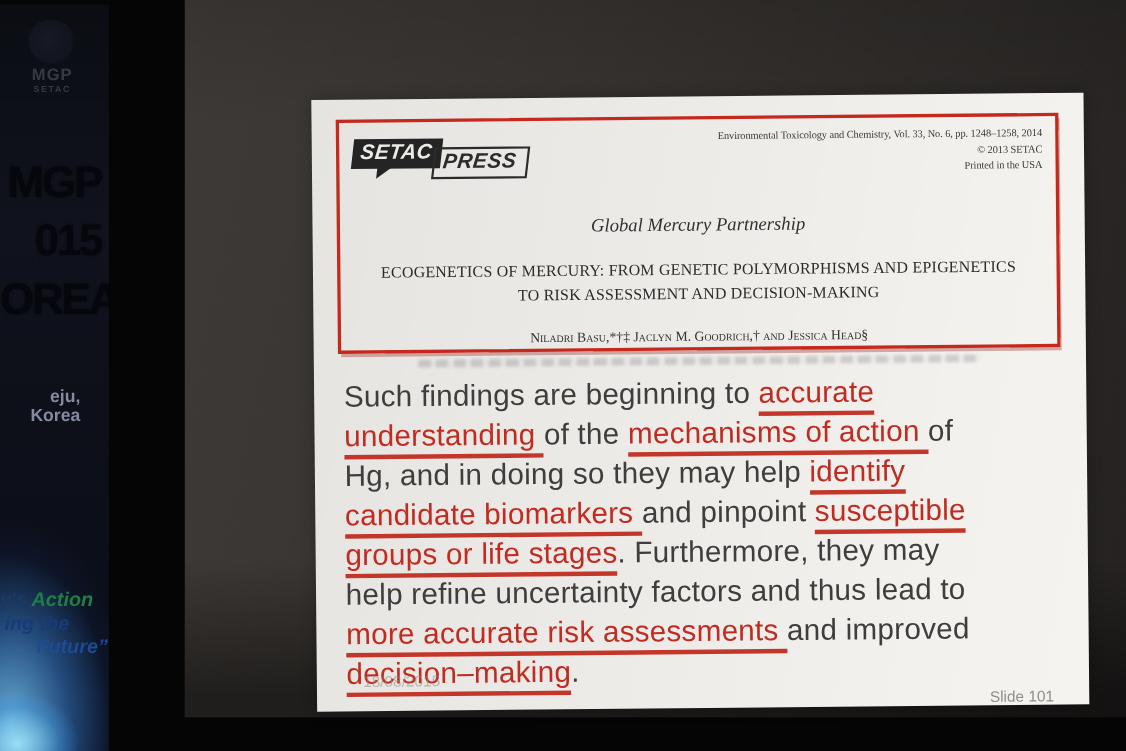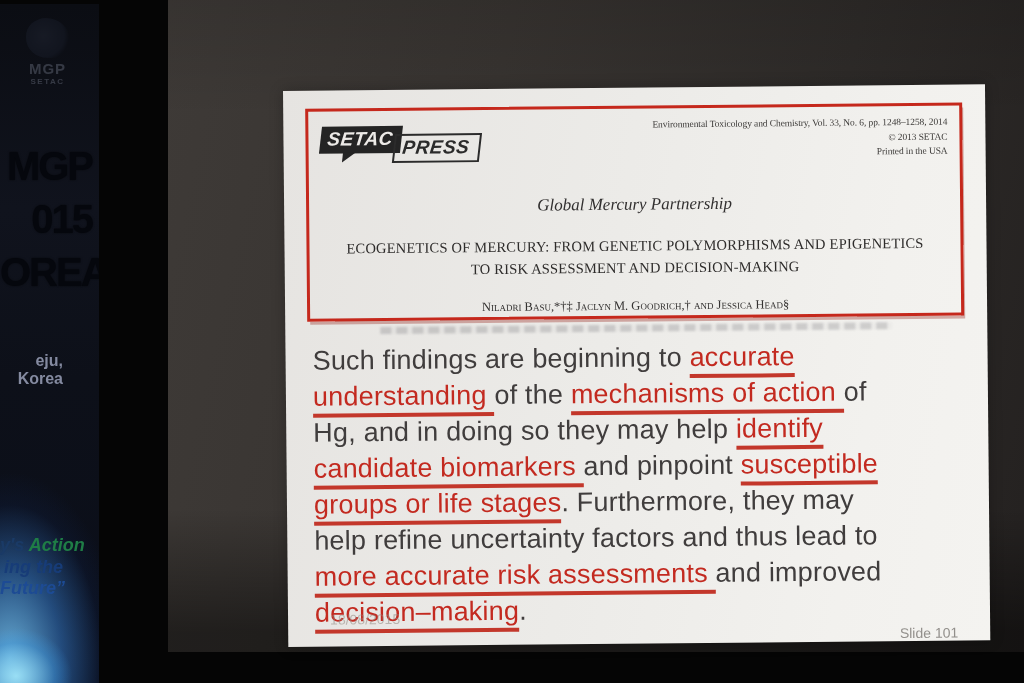--- a/index.html
+++ b/index.html
@@ -72,27 +72,27 @@
           background:radial-gradient(circle at 40% 45%,#3a4156 0%,#232a3c 60%,rgba(0,0,0,0) 75%);}
   .logo-mgp{font-size:15px;font-weight:bold;color:#aeb6cc;letter-spacing:1px;margin-top:2px;}
   .logo-korea{font-size:8px;font-weight:bold;color:#aeb6cc;letter-spacing:1.5px;}
 
   .banner-big{position:absolute;left:0;top:136px;width:92px;text-align:right;}
   .big-line{font-size:40px;line-height:53px;font-weight:800;letter-spacing:-2px;
           color:#05070d;text-shadow:0 0 2px rgba(0,0,0,0.6);}
 
   .banner-dates{position:absolute;left:0;top:341px;width:95px;text-align:right;}
   .date-line1{font-size:16px;font-weight:bold;color:#8d93a8;margin-right:9px;letter-spacing:0.5px;}
-  .date-line2{font-size:16px;font-weight:bold;color:#848aa0;margin-right:32px;margin-top:7px;text-align:right;}
+  .date-line2{font-size:16px;font-weight:bold;color:#848aa0;margin-right:22px;margin-top:7px;text-align:right;}
 
   .banner-slogan{position:absolute;left:0;top:531px;width:95px;font-style:italic;font-weight:bold;font-size:18px;line-height:21.5px;}
   .slogan-pre{color:#1a3a66;}
   .slogan-action{color:#1f7d46;font-style:italic;}
   .slogan-l2{color:#173c78;margin-left:4px;}
-  .slogan-l3{color:#1d4b94;}
+  .slogan-l3{color:#1d4b94;margin-left:33px;}
 </style>
 </head>
 <body>
 
 <div class="stage">
 
   <div class="screen"></div>
 
   <div class="slide">
 

